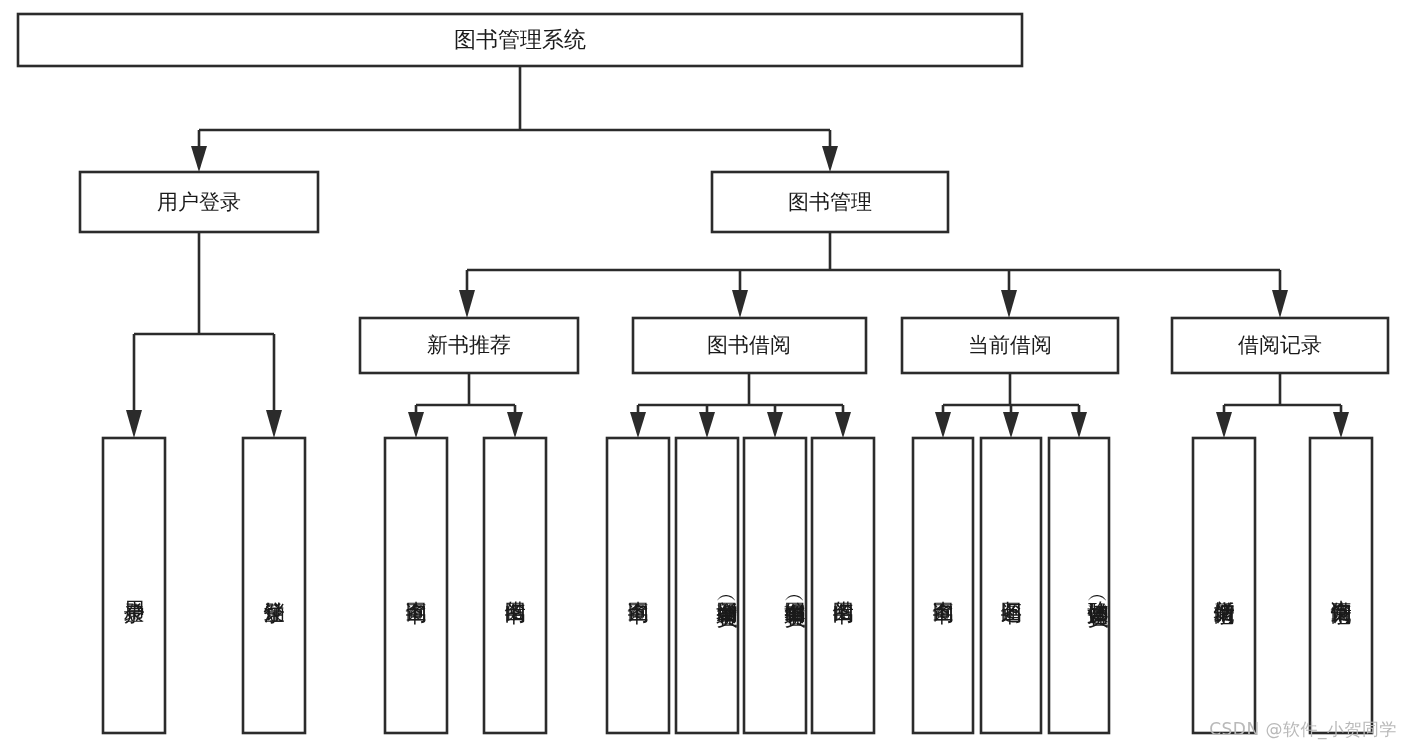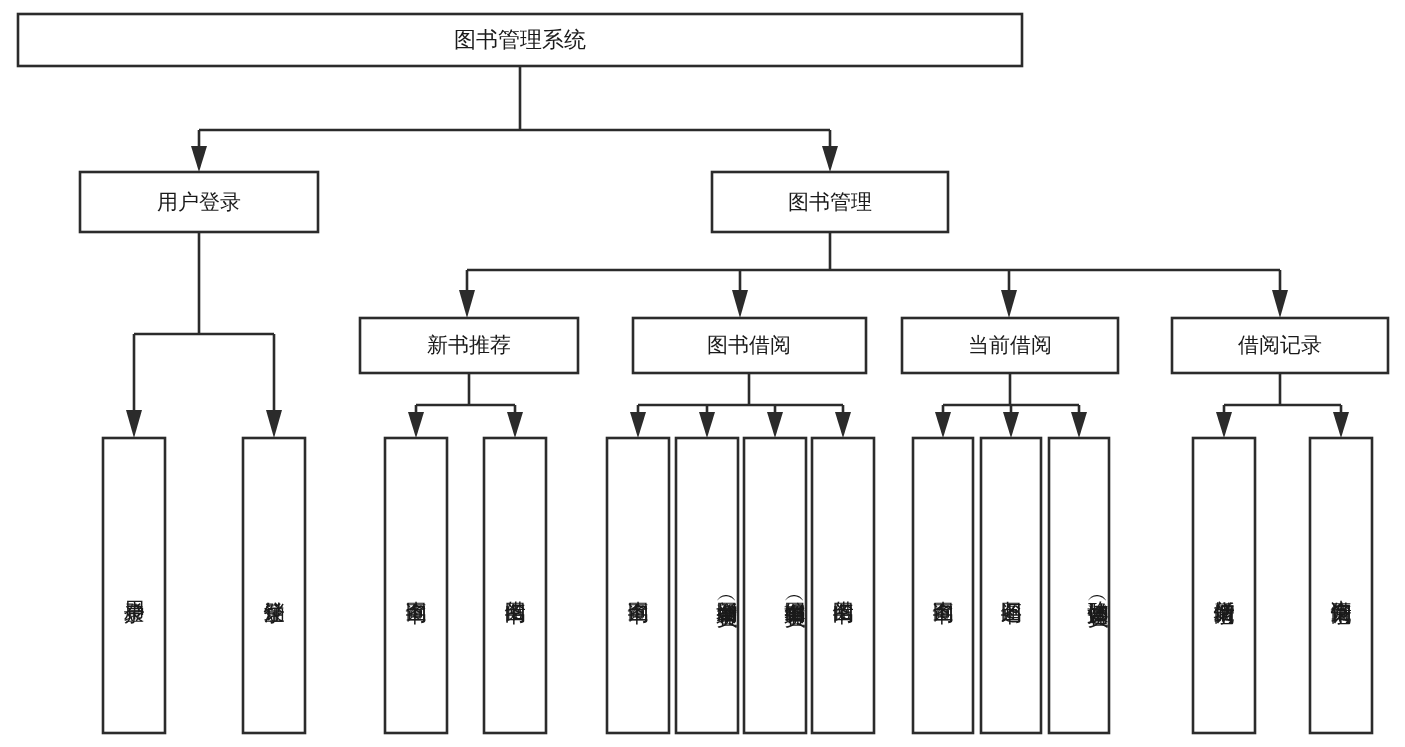--- a/index.html
+++ b/index.html
@@ -240,14 +240,15 @@
   <div class="leaf-label" style="left:607px; top:438px; width:62px; height:295px; display:flex; align-items:center; justify-content:center;">查询图书</div>
   <div class="leaf-label" style="left:676px; top:438px; width:62px; height:295px; display:flex; align-items:flex-start; justify-content:center; padding-top:6px; box-sizing:border-box;">新增图书（管理员）</div>
   <div class="leaf-label" style="left:744px; top:438px; width:62px; height:295px; display:flex; align-items:flex-start; justify-content:center; padding-top:6px; box-sizing:border-box;">编辑图书（管理员）</div>
   <div class="leaf-label" style="left:812px; top:438px; width:62px; height:295px; display:flex; align-items:center; justify-content:center;">借阅图书</div>
   <div class="leaf-label" style="left:913px; top:438px; width:60px; height:295px; display:flex; align-items:center; justify-content:center;">查询图书</div>
   <div class="leaf-label" style="left:981px; top:438px; width:60px; height:295px; display:flex; align-items:center; justify-content:center;">归还图书</div>
   <div class="leaf-label" style="left:1049px; top:438px; width:60px; height:295px; display:flex; align-items:flex-start; justify-content:center; padding-top:6px; box-sizing:border-box;">确认归还（管理员）</div>
   <div class="leaf-label" style="left:1193px; top:438px; width:62px; height:295px; display:flex; align-items:center; justify-content:center;">新增借阅记录</div>
   <div class="leaf-label" style="left:1310px; top:438px; width:62px; height:295px; display:flex; align-items:center; justify-content:center;">查询借阅记录</div>
 
+  <div class="watermark">CSDN @软件_小贺同学</div>
 
 </div>
 
 </body></html>

